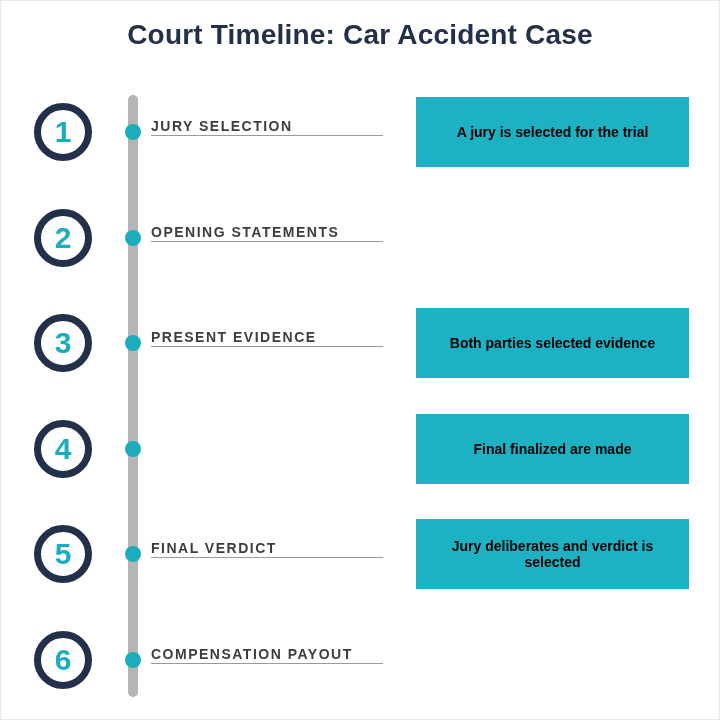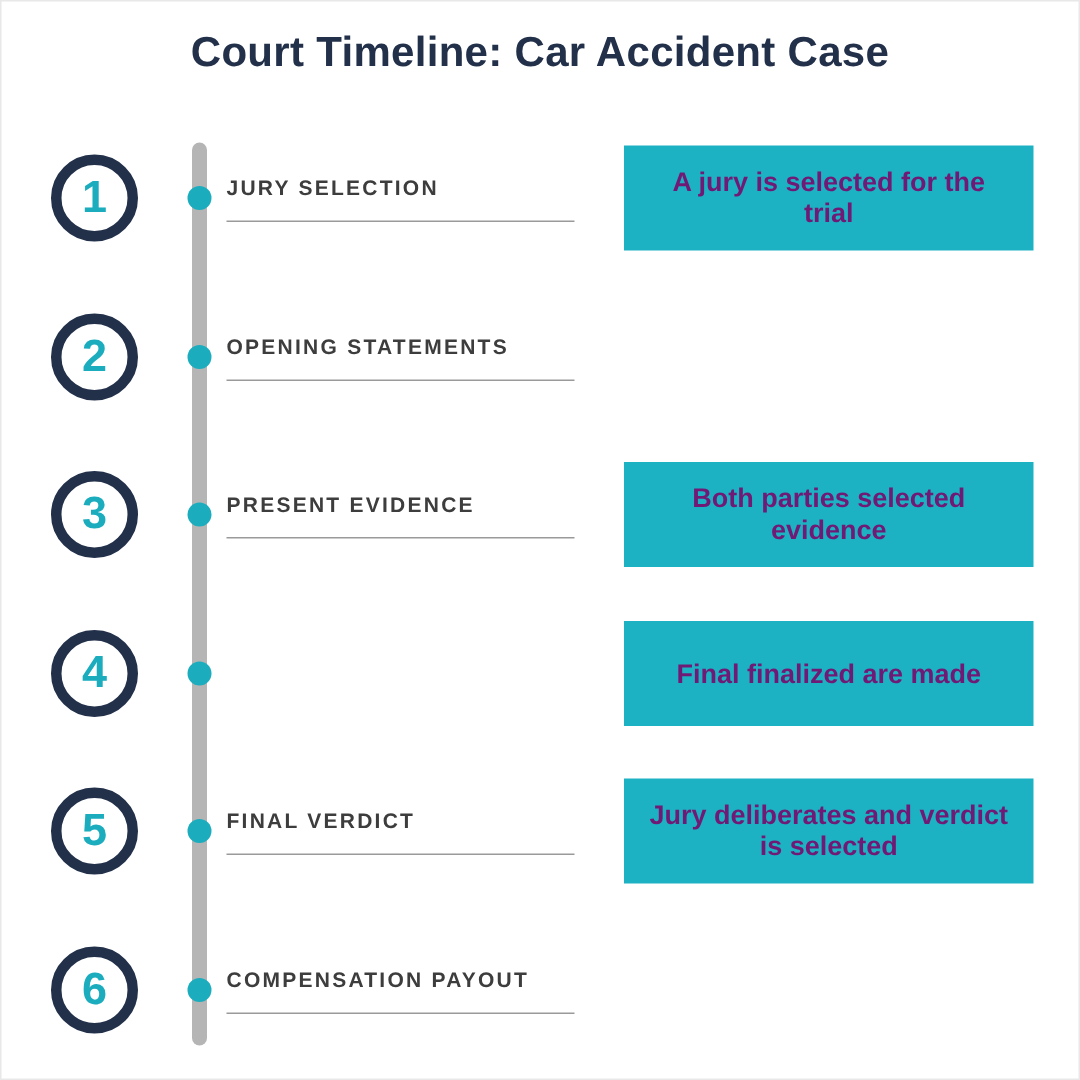--- a/index.html
+++ b/index.html
@@ -66,39 +66,39 @@
     height:16px;
     border-radius:50%;
     background:#1badbe;
   }
   .step-label{
     position:absolute;
     left:150px;
     top:20px;
     width:232px;
     border-bottom:1px solid #9a9a9a;
-    padding-bottom:12px;
+    padding-bottom:0;
   }
   .step-label span{
     font-size:14px;
     font-weight:600;
     color:#3d3d3d;
     letter-spacing:1.5px;
     text-transform:uppercase;
     white-space:nowrap;
   }
   .desc-box{
     position:absolute;
     left:415px;
     top:0;
     width:273px;
     height:70px;
     background:#1db2c3;
-    color:#701a75;
-    font-size:18px;
+    color:#000000;
+    font-size:14px;
     font-weight:bold;
     display:flex;
     align-items:center;
     justify-content:center;
     text-align:center;
     padding:0 14px;
     box-sizing:border-box;
   }
 </style>
 </head>

